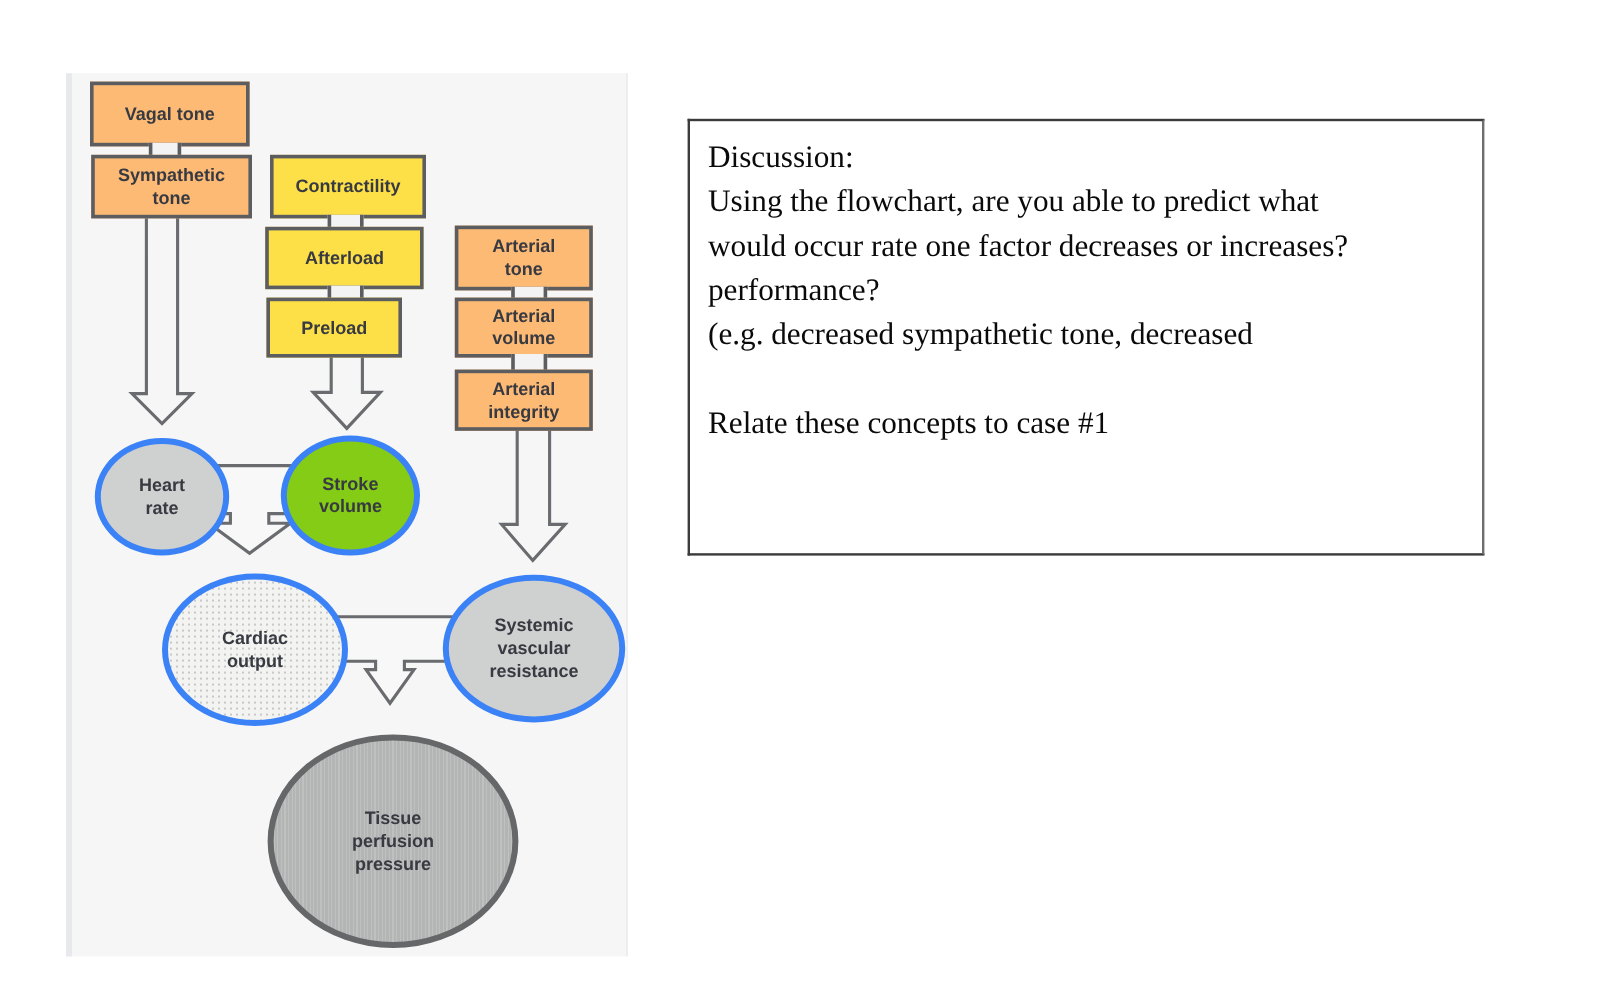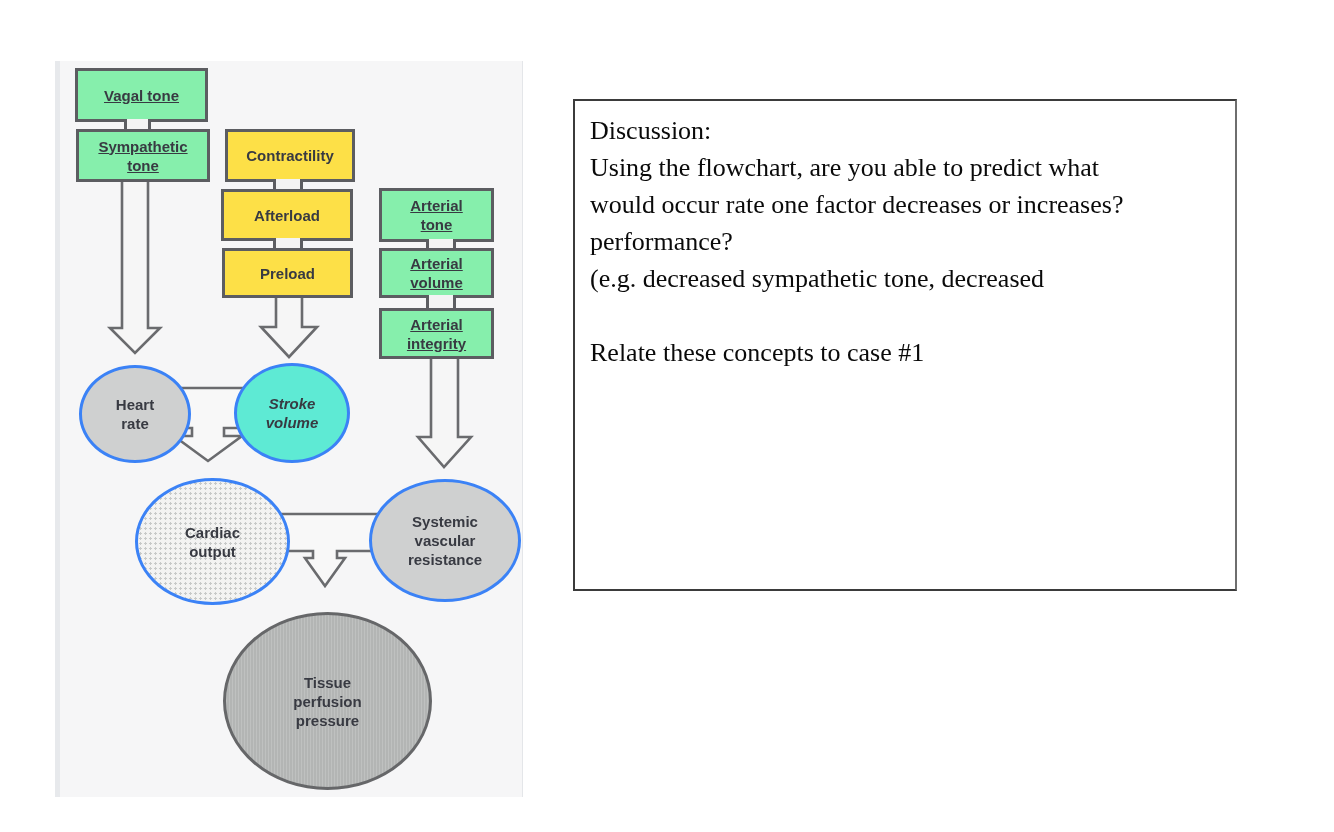--- a/index.html
+++ b/index.html
@@ -24,52 +24,52 @@
 
   .node {
     position: absolute;
     display: flex; align-items: center; justify-content: center;
     text-align: center;
     font-size: 15px; font-weight: 700; line-height: 19px;
     color: #383a42;
     white-space: pre-line;
   }
   .box   { border: 3px solid #5c5d61; }
-  .gray  { background: #86efac; text-decoration: underline; }
+  .gray  { background: #fdba74; }
   .white { background: #fde047; }
 
   .conn {
     position: absolute;
     background: #f3f3f3;
     border-left: 3px solid #5c5d61;
     border-right: 3px solid #5c5d61;
   }
 
   .ellipse {
     border-radius: 50%;
-    border: 3px solid #3b82f6;
+    border: 5px solid #3b82f6;
   }
   .e-gray   { background: #cfd0d0; }
-  .e-white  { background: #5eead4; font-style: italic; }
+  .e-white  { background: #84cc16; }
   .e-dots   {
     background-color: #f3f3f2;
     background-image: radial-gradient(#c7c9c8 1.1px, transparent 1.1px);
     background-size: 5px 5px;
   }
   .e-dark   {
     background-color: #b3b5b4;
     background-image: repeating-linear-gradient(90deg, rgba(255,255,255,0.16) 0 1px, transparent 1px 3px);
     border-color: #666769;
   }
 
   
   .discussion {
     position: absolute;
     left: 573px; top: 99px;
-    width: 664px; height: 492px;
+    width: 664px; height: 364px;
     border: 2px solid #3b3b3b;
     border-right-color: #6e6e6e;
     background: #ffffff;
     padding: 11px 15px;
     font-family: "Liberation Serif", serif;
     font-size: 26px; line-height: 37px;
     color: #0a0a0a;
   }
   .dline { min-height: 37px; white-space: pre; }
 </style>
@@ -93,21 +93,21 @@
 
   <div class="node box gray" style="left:15px; top:7px; width:133px; height:54px;">Vagal tone</div>
   <div class="conn" style="left:64px; top:58px; width:27px; height:13px;"></div>
   <div class="node box gray" style="left:16px; top:68px; width:134px; height:53px;">Sympathetic
 tone</div>
 
   <div class="node box white" style="left:165px; top:68px; width:130px; height:53px;">Contractility</div>
   <div class="conn" style="left:213px; top:118px; width:30px; height:13px;"></div>
   <div class="node box white" style="left:161px; top:128px; width:132px; height:52px;">Afterload</div>
   <div class="conn" style="left:213px; top:177px; width:30px; height:13px;"></div>
-  <div class="node box white" style="left:162px; top:187px; width:131px; height:50px;">Preload</div>
+  <div class="node box white" style="left:162px; top:187px; width:113px; height:50px;">Preload</div>
 
   <div class="node box gray" style="left:319px; top:127px; width:115px; height:54px;">Arterial
 tone</div>
   <div class="conn" style="left:366px; top:178px; width:30px; height:12px;"></div>
   <div class="node box gray" style="left:319px; top:187px; width:115px; height:50px;">Arterial
 volume</div>
   <div class="conn" style="left:366px; top:234px; width:30px; height:16px;"></div>
   <div class="node box gray" style="left:319px; top:247px; width:115px; height:51px;">Arterial
 integrity</div>
 

